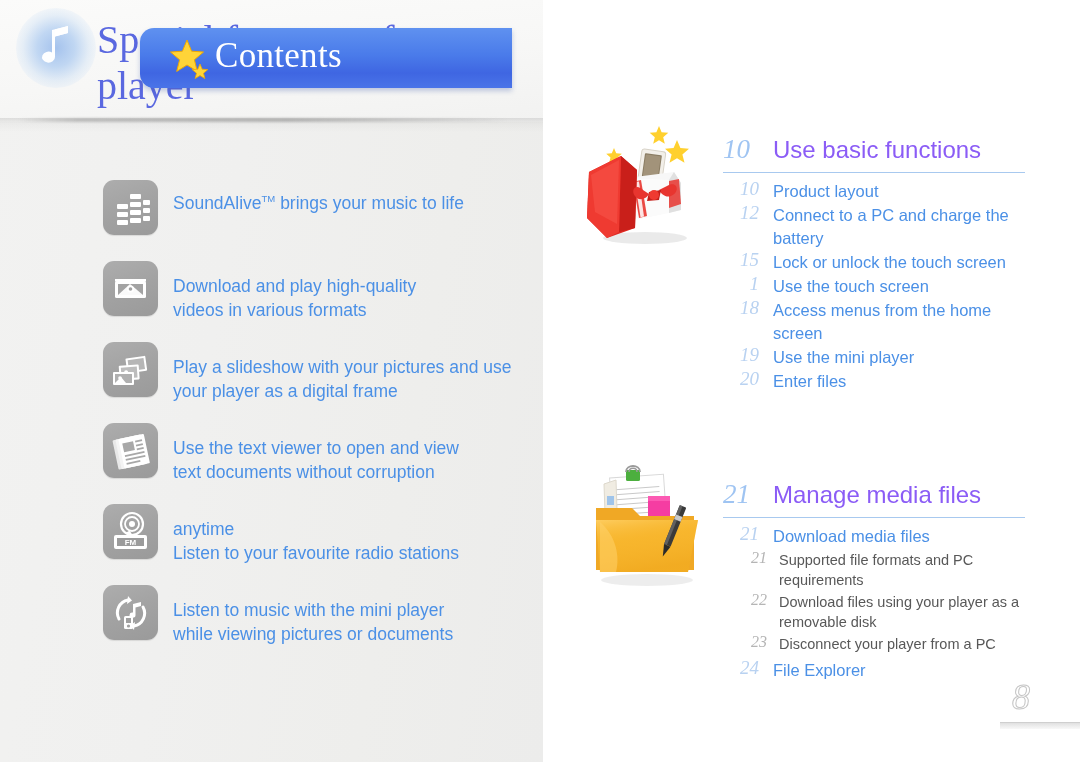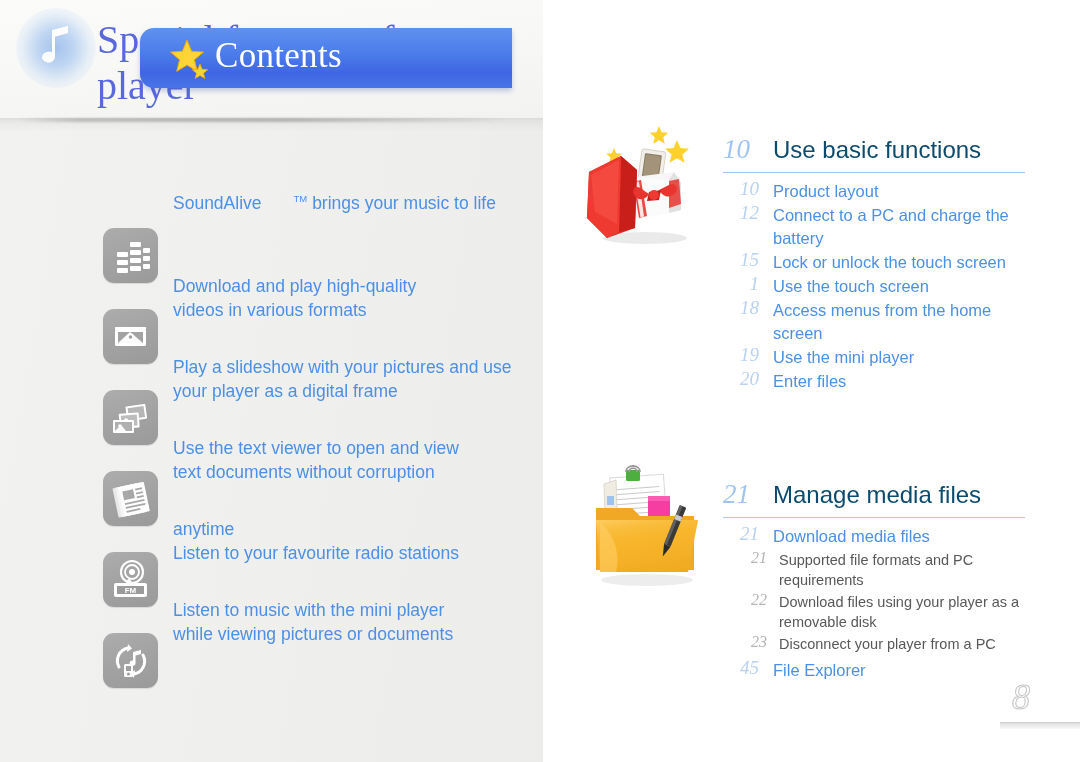--- a/index.html
+++ b/index.html
@@ -91,38 +91,36 @@
     position: relative;
     height: 81px;
   }
   .feature-icon {
     position: absolute;
     left: 103px; top: 0;
     width: 55px; height: 55px;
     border-radius: 11px;
     background: linear-gradient(160deg, #adadad 0%, #a3a3a3 45%, #9a9a9a 100%);
     box-shadow: 0 1px 1px rgba(0,0,0,0.10);
-    margin-top: 48px;
   }
   .feature-icon svg { position: absolute; left: 0; top: 0; }
   .feature-text {
     position: absolute;
     left: 173px;
     top: 14px;
     width: 370px;
     font-size: 17.5px;
     line-height: 23.5px;
     color: #4b90e6;
     font-weight: 400;
   }
   .feature-text sup {
     font-size: 9.5px;
     vertical-align: super;
     line-height: 0;
-    margin-left: 32px;
   }
   .feature-row.single .feature-text { top: 12px; }
 
   
   #right-panel {
     position: absolute;
     left: 543px; top: 0;
     width: 537px; height: 762px;
     background: #ffffff;
   }
@@ -178,21 +176,21 @@
     font-family: "Liberation Serif", serif;
     font-size: 27px;
     color: #9fc4f2;
     font-style: italic;
     font-weight: 400;
   }
   .toc-head-label {
     position: absolute;
     left: 50px; top: 2px;
     font-size: 24px;
-    color: #0c4a6e;
+    color: #8b5cf6;
     font-weight: 400;
   }
   .toc-rule {
     width: 302px;
     height: 1px;
     background: #a8c9ef;
     margin-top: 4px;
     margin-bottom: 5px;
   }
 
@@ -549,19 +547,19 @@
   </div>
   <div class="toc-item sub" style="height:41px">
     <span class="num">22</span>
     <span class="label">Download files using your player as a removable disk</span>
   </div>
   <div class="toc-item sub" style="height:22px">
     <span class="num">23</span>
     <span class="label">Disconnect your player from a PC</span>
   </div>
   <div class="toc-item" style="margin-top:3px">
-    <span class="num">45</span>
+    <span class="num">24</span>
     <span class="label">File Explorer</span>
   </div>
 </div>
 
 <div id="page-number">8</div>
 <div id="page-rule"></div>
 
 </body></html>

